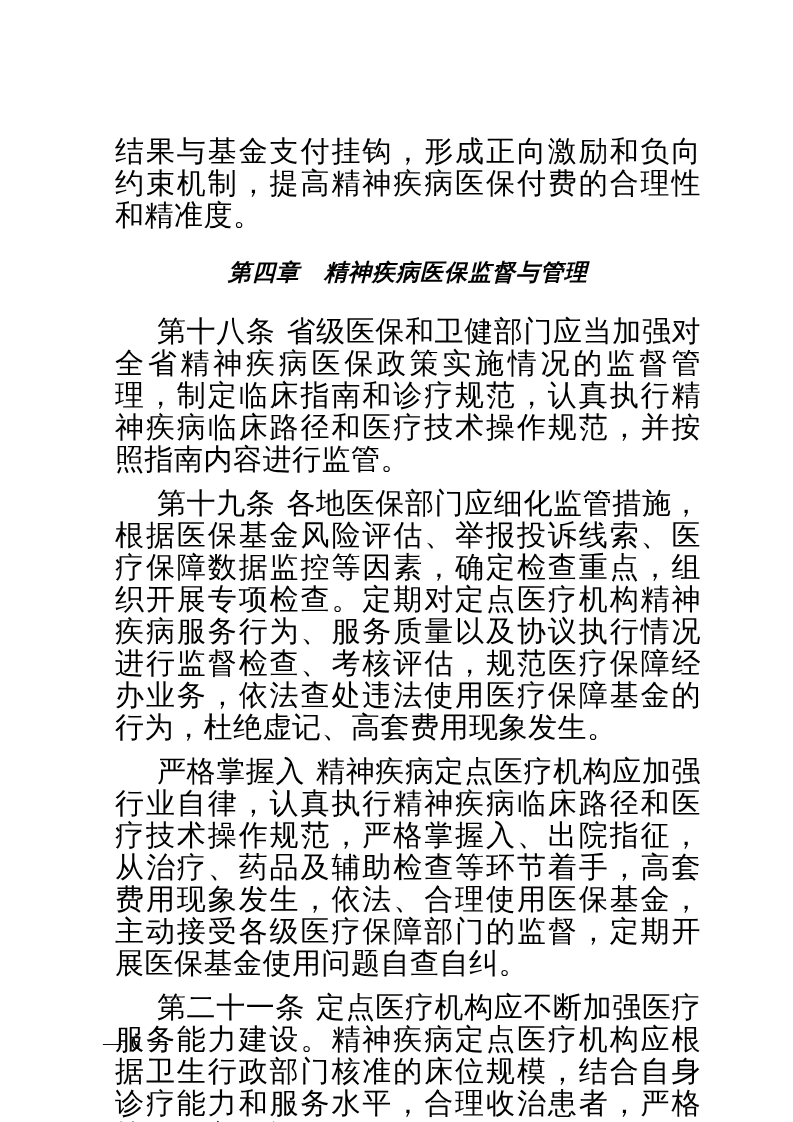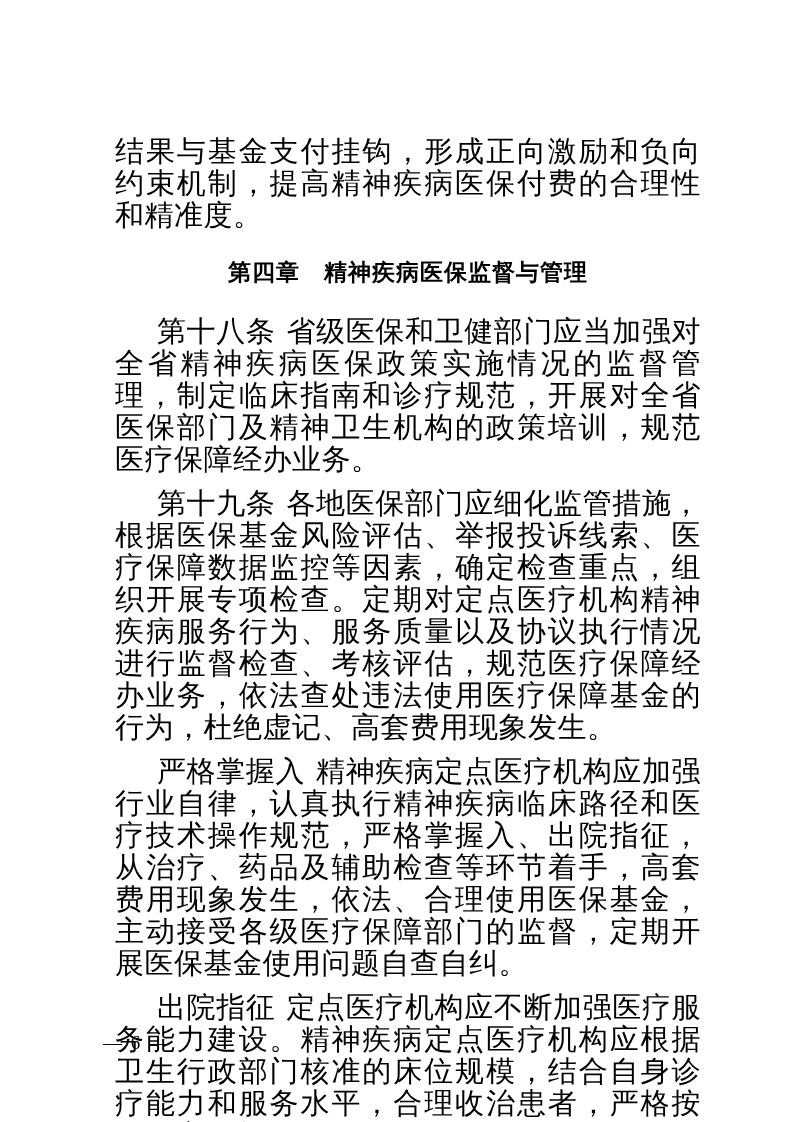--- a/index.html
+++ b/index.html
@@ -44,20 +44,21 @@
     text-indent: 42px;
   }
   .chapter-heading {
     font-family: "Liberation Sans", "DejaVu Sans", sans-serif;
     font-weight: bold;
     font-size: 23px;
     line-height: 40px;
     text-align: center;
     margin: 21px 0 23px 0;
     letter-spacing: 1px;
+    font-style: italic;
   }
   .article-label {
     font-family: "Liberation Sans", "DejaVu Sans", sans-serif;
     font-weight: normal;
     margin-right: 11px;
   }
   .page-number {
     position: absolute;
     left: 103px;
     top: 1031px;
@@ -70,24 +71,24 @@
 </head>
 <body>
 
 <div class="page">
   <div class="content">
 
     <p class="body-text intro">结果与基金支付挂钩，形成正向激励和负向约束机制，提高精神疾病医保付费的合理性和精准度。</p>
 
     <h2 class="chapter-heading">第四章　精神疾病医保监督与管理</h2>
 
-    <p class="body-text article"><span class="article-label">第十八条</span><span>省级医保和卫健部门应当加强对全省精神疾病医保政策实施情况的监督管理，制定临床指南和诊疗规范，开展对全省医保部门及精神卫生机构的政策培训，规范医疗保障经办业务。</span></p>
+    <p class="body-text article"><span class="article-label">第十八条</span><span>省级医保和卫健部门应当加强对全省精神疾病医保政策实施情况的监督管理，制定临床指南和诊疗规范，认真执行精神疾病临床路径和医疗技术操作规范，并按照指南内容进行监管。</span></p>
 
     <p class="body-text article"><span class="article-label">第十九条</span><span>各地医保部门应细化监管措施，根据医保基金风险评估、举报投诉线索、医疗保障数据监控等因素，确定检查重点，组织开展专项检查。定期对定点医疗机构精神疾病服务行为、服务质量以及协议执行情况进行监督检查、考核评估，规范医疗保障经办业务，依法查处违法使用医疗保障基金的行为，杜绝虚记、高套费用现象发生。</span></p>
 
     <p class="body-text article"><span class="article-label">严格掌握入</span><span>精神疾病定点医疗机构应加强行业自律，认真执行精神疾病临床路径和医疗技术操作规范，严格掌握入、出院指征，从治疗、药品及辅助检查等环节着手，高套费用现象发生，依法、合理使用医保基金，主动接受各级医疗保障部门的监督，定期开展医保基金使用问题自查自纠。</span></p>
 
-    <p class="body-text article"><span class="article-label">出院指征</span><span>定点医疗机构应不断加强医疗服务能力建设。精神疾病定点医疗机构应根据卫生行政部门核准的床位规模，结合自身诊疗能力和服务水平，合理收治患者，严格按照医疗服务</span></p>
+    <p class="body-text article"><span class="article-label">第二十一条</span><span>定点医疗机构应不断加强医疗服务能力建设。精神疾病定点医疗机构应根据卫生行政部门核准的床位规模，结合自身诊疗能力和服务水平，合理收治患者，严格按照医疗服务</span></p>
 
   </div>
 
   <div class="page-number">— 6 —</div>
 </div>
 
 </body></html>

